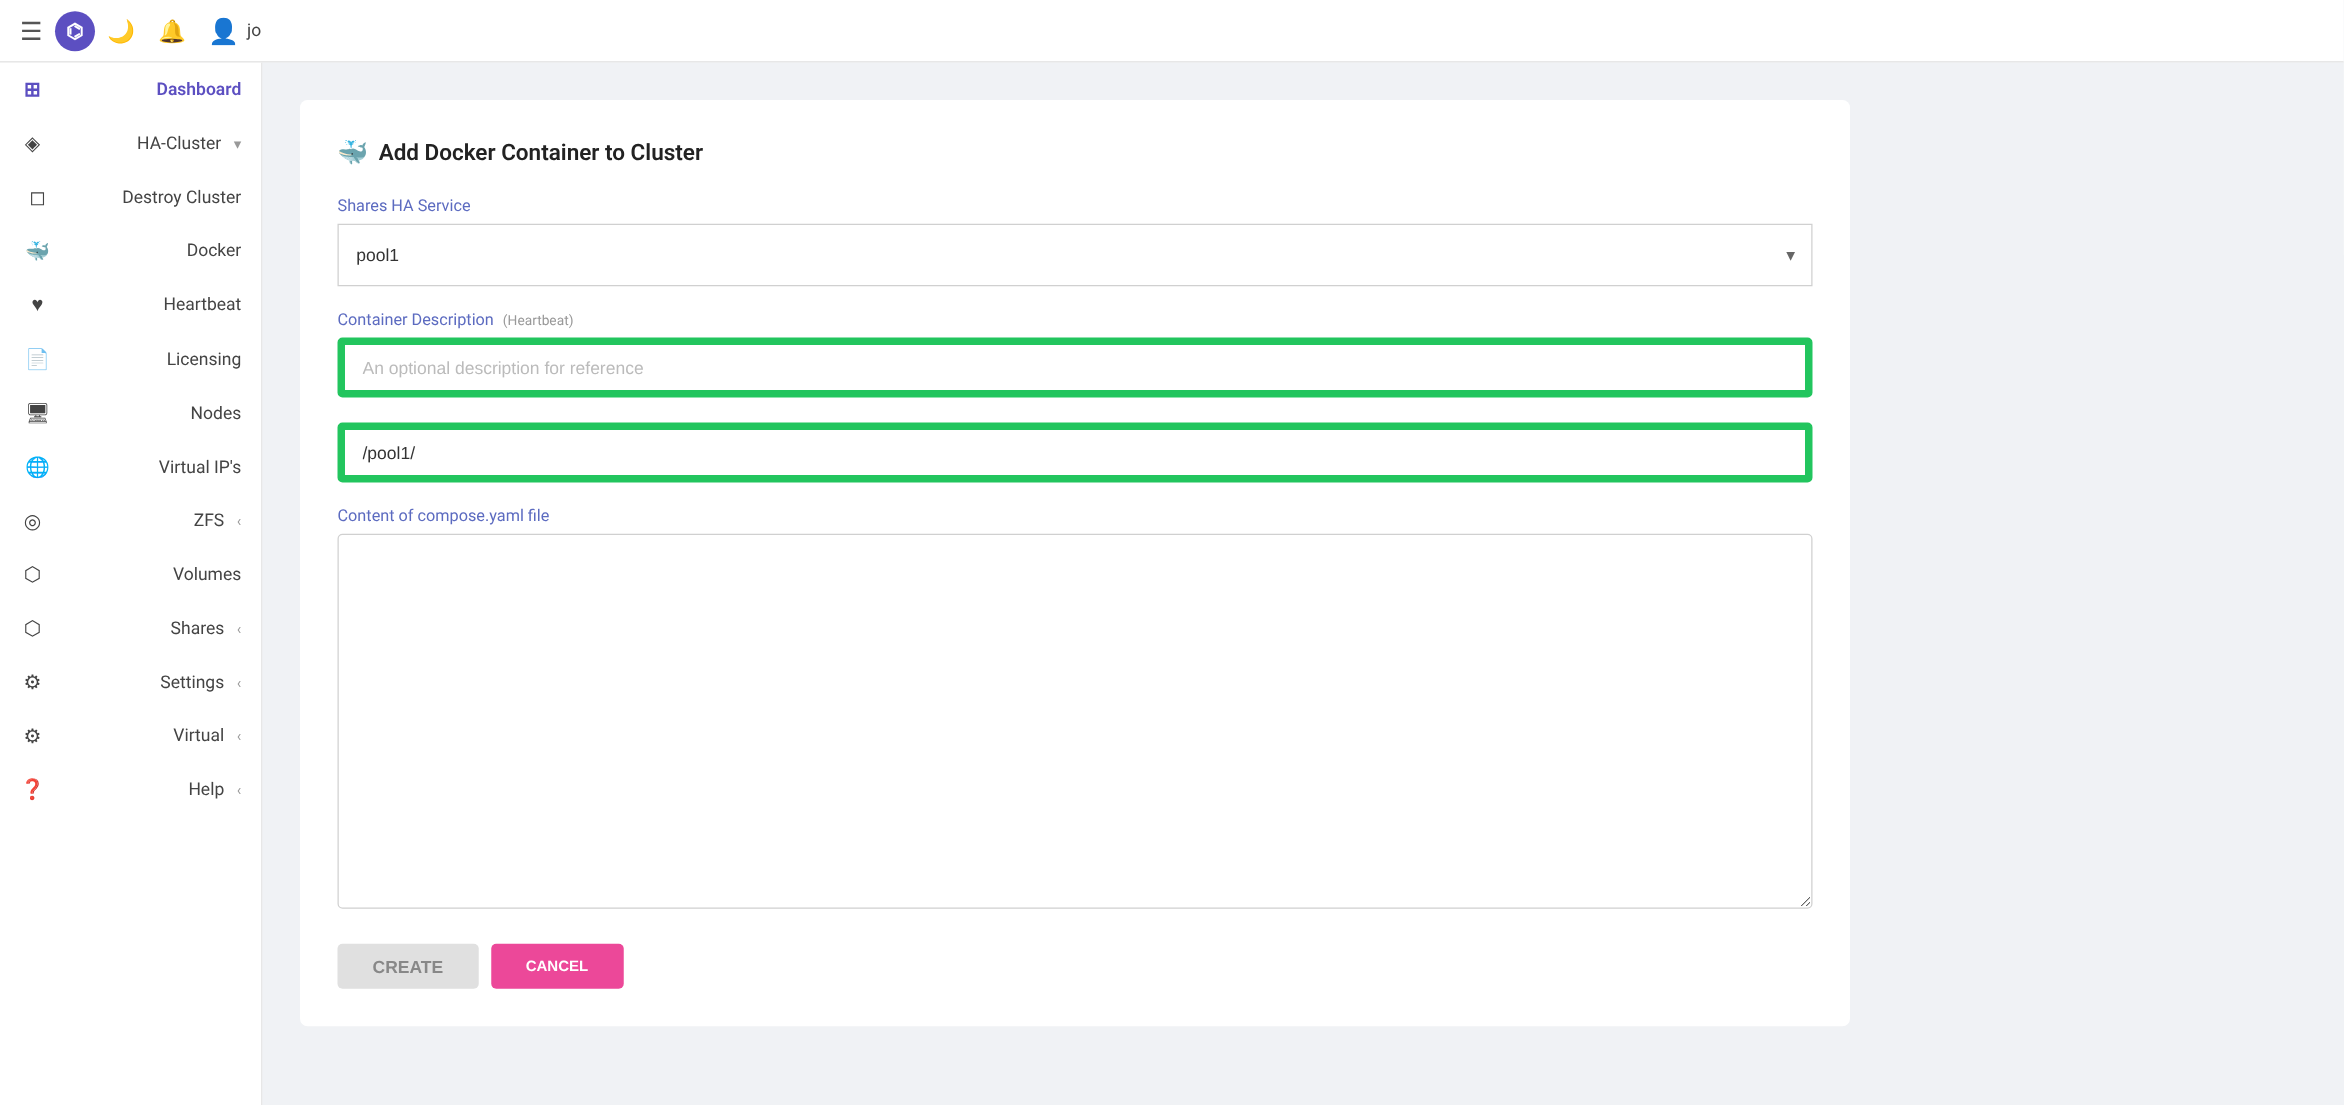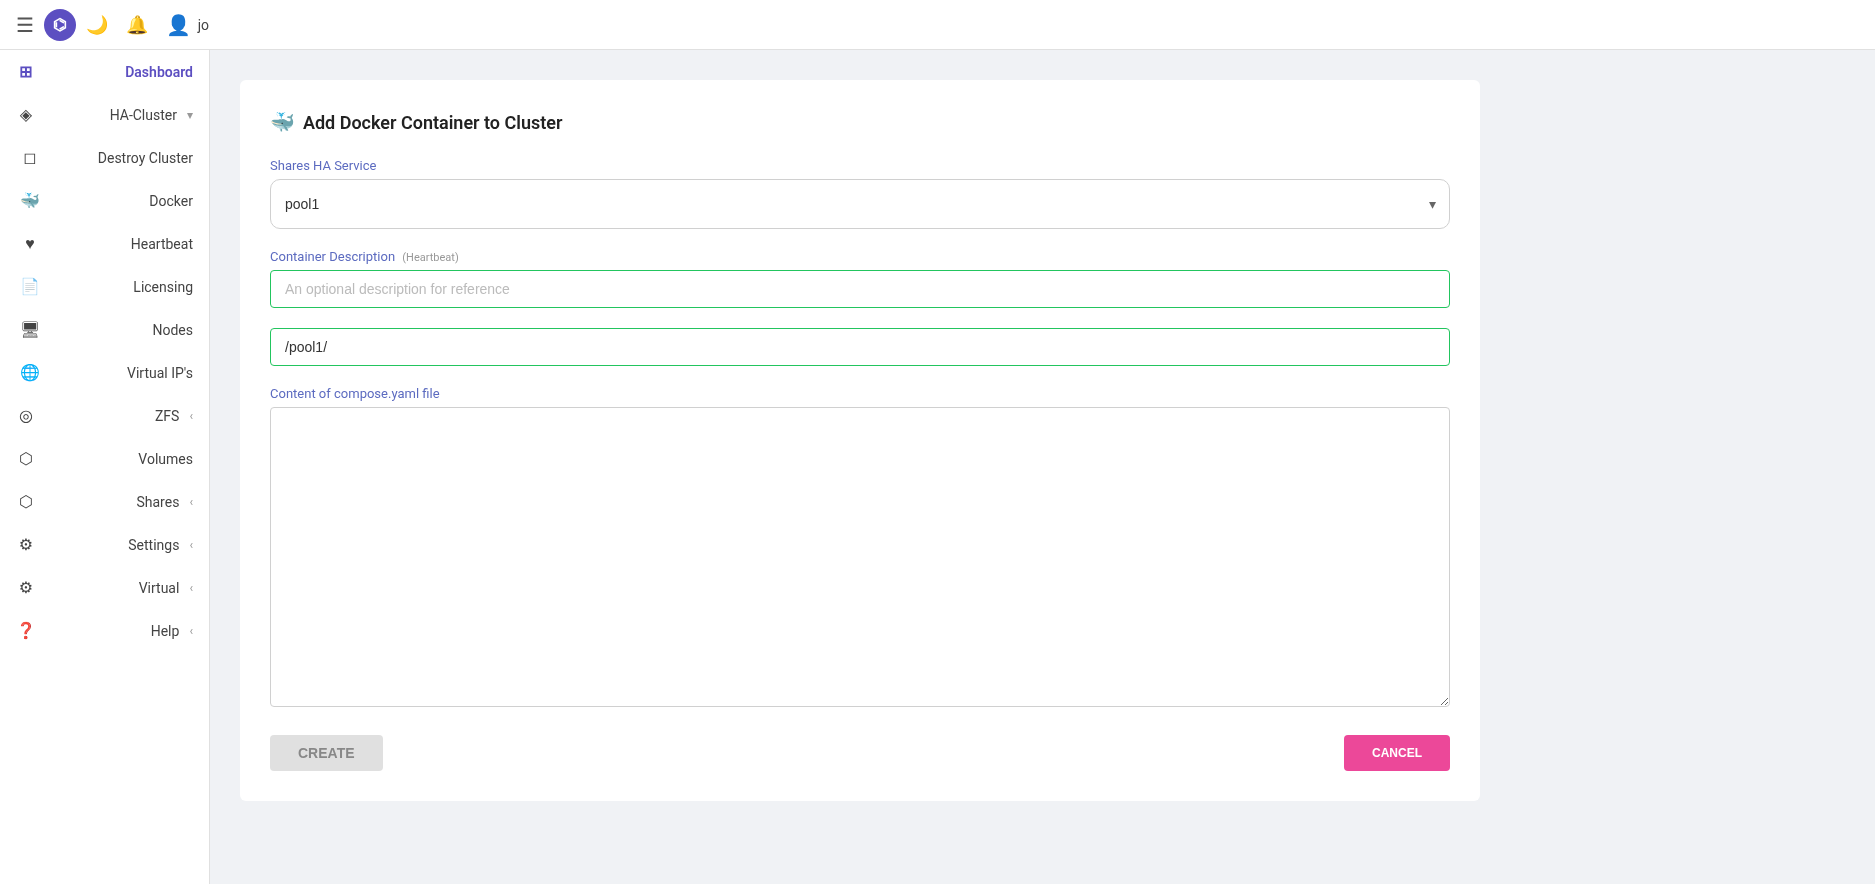--- a/index.html
+++ b/index.html
@@ -45,43 +45,43 @@
     .form-card { background: #fff; border-radius: 6px; padding: 30px; }
     .form-title { font-size: 18px; font-weight: 600; color: #222; margin-bottom: 24px; display: flex; align-items: center; gap: 8px; }
     .form-title-icon { font-size: 20px; }
 
     .form-group { margin-bottom: 20px; }
     .form-label { font-size: 13px; color: #5c6bc0; margin-bottom: 6px; display: block; }
     .form-label-optional { font-size: 11px; color: #999; margin-left: 4px; }
 
     .form-select {
       width: 100%; padding: 16px 14px; border: 1px solid #d0d0d0;
-      border-radius: 10px; font-size: 14px; color: #333; background: #fff;
+      border-radius: 0; font-size: 14px; color: #333; background: #fff;
       appearance: none; cursor: pointer; position: relative;
     }
     .select-wrapper { position: relative; }
     .select-wrapper::after {
       content: '▾'; position: absolute; right: 14px; top: 50%;
       transform: translateY(-50%); color: #666; pointer-events: none; font-size: 14px;
     }
 
     .form-input {
-      width: 100%; padding: 10px 14px; border: 1px solid #22c55e;
+      width: 100%; padding: 10px 14px; border: 6px solid #22c55e;
       border-radius: 4px; font-size: 14px; color: #333; background: #fff;
     }
     .form-input::placeholder { color: #bbb; }
 
     .form-textarea {
       width: 100%; padding: 10px 14px; border: 1px solid #d0d0d0;
       border-radius: 4px; font-size: 14px; color: #333; background: #fff;
       resize: vertical; min-height: 300px; font-family: inherit;
     }
 
     
-    .form-actions { display: flex; gap: 10px; margin-top: 24px; flex-direction: row-reverse; justify-content: space-between; flex-direction: row; }
+    .form-actions { display: flex; gap: 10px; margin-top: 24px; flex-direction: row-reverse; justify-content: flex-start; flex-direction: row; }
     .btn-create {
       padding: 10px 28px; background: #e0e0e0; color: #888;
       border: none; border-radius: 4px; font-size: 14px; font-weight: 600;
       cursor: pointer;
     }
     .btn-cancel {
       padding: 10px 28px; background: #ec4899; color: #fff;
       border: none; border-radius: 4px; font-size: 12px; font-weight: 600;
       cursor: pointer;
     }

